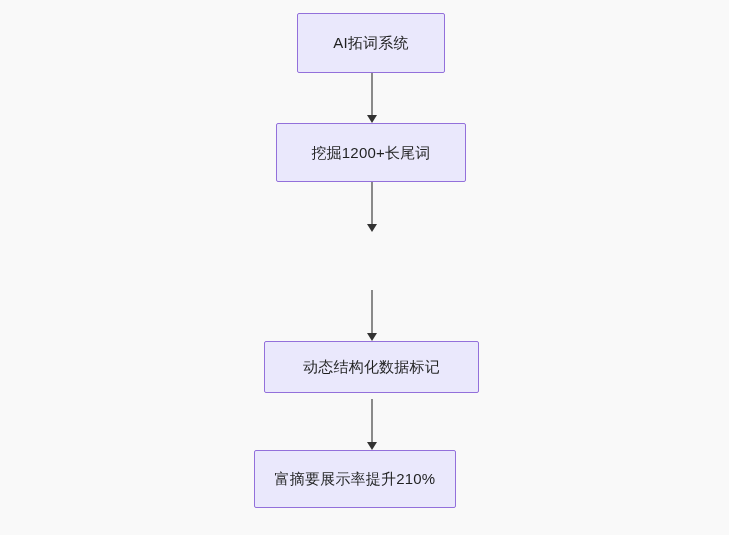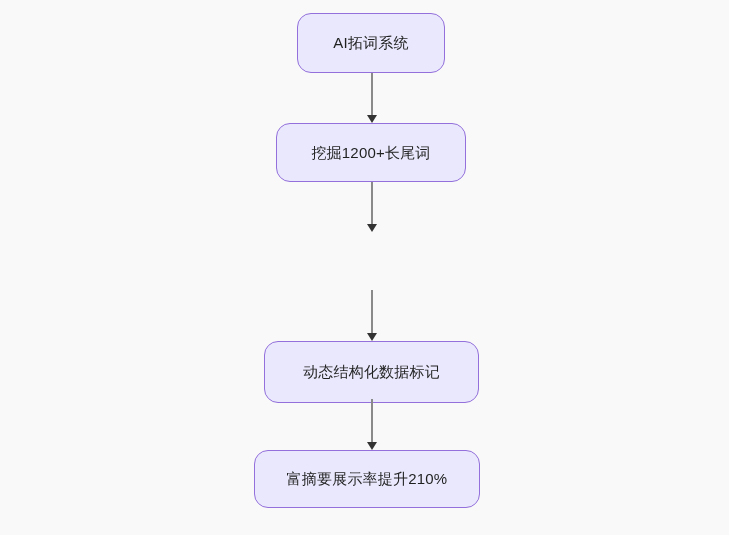--- a/index.html
+++ b/index.html
@@ -16,21 +16,21 @@
   #flowchart {
     position: relative;
     width: 729px;
     height: 535px;
   }
   .node {
     position: absolute;
     box-sizing: border-box;
     background: #eae8fc;
     border: 1.4px solid #9370db;
-    border-radius: 14px;
+    border-radius: 2px;
     display: flex;
     align-items: center;
     justify-content: center;
     color: #1f2020;
     font-size: 15px;
     line-height: 1.2;
     letter-spacing: 0.2px;
     white-space: nowrap;
   }
   .node-label {
@@ -80,26 +80,26 @@
     <div class="edge-line" style="height: 43px; background: rgb(138, 138, 138);"></div>
     <div class="edge-head" style="top: 42px; border-top-color: rgb(51, 51, 51);"></div>
   </div>
 
 
   <div class="edge" id="edge-e3" style="left: 371px; top: 290px; height: 51px;">
     <div class="edge-line" style="height: 44px; background: rgb(138, 138, 138);"></div>
     <div class="edge-head" style="top: 43px; border-top-color: rgb(51, 51, 51);"></div>
   </div>
 
-  <div class="node" id="node-n4" style="left: 264px; top: 341px; width: 215px; height: 62px; background: rgb(234, 232, 252); border-color: rgb(147, 112, 219); color: rgb(31, 32, 32);">
+  <div class="node" id="node-n4" style="left: 264px; top: 341px; width: 215px; height: 52px; background: rgb(234, 232, 252); border-color: rgb(147, 112, 219); color: rgb(31, 32, 32);">
     <span class="node-label">动态结构化数据标记</span>
   </div>
 
   <div class="edge" id="edge-e4" style="left: 371px; top: 399px; height: 51px;">
     <div class="edge-line" style="height: 44px; background: rgb(138, 138, 138);"></div>
     <div class="edge-head" style="top: 43px; border-top-color: rgb(51, 51, 51);"></div>
   </div>
 
-  <div class="node" id="node-n5" style="left: 254px; top: 450px; width: 226px; height: 58px; background: rgb(234, 232, 252); border-color: rgb(147, 112, 219); color: rgb(31, 32, 32);">
+  <div class="node" id="node-n5" style="left: 254px; top: 450px; width: 202px; height: 58px; background: rgb(234, 232, 252); border-color: rgb(147, 112, 219); color: rgb(31, 32, 32);">
     <span class="node-label">富摘要展示率提升210%</span>
   </div>
 
 </div>
 
 </body></html>

